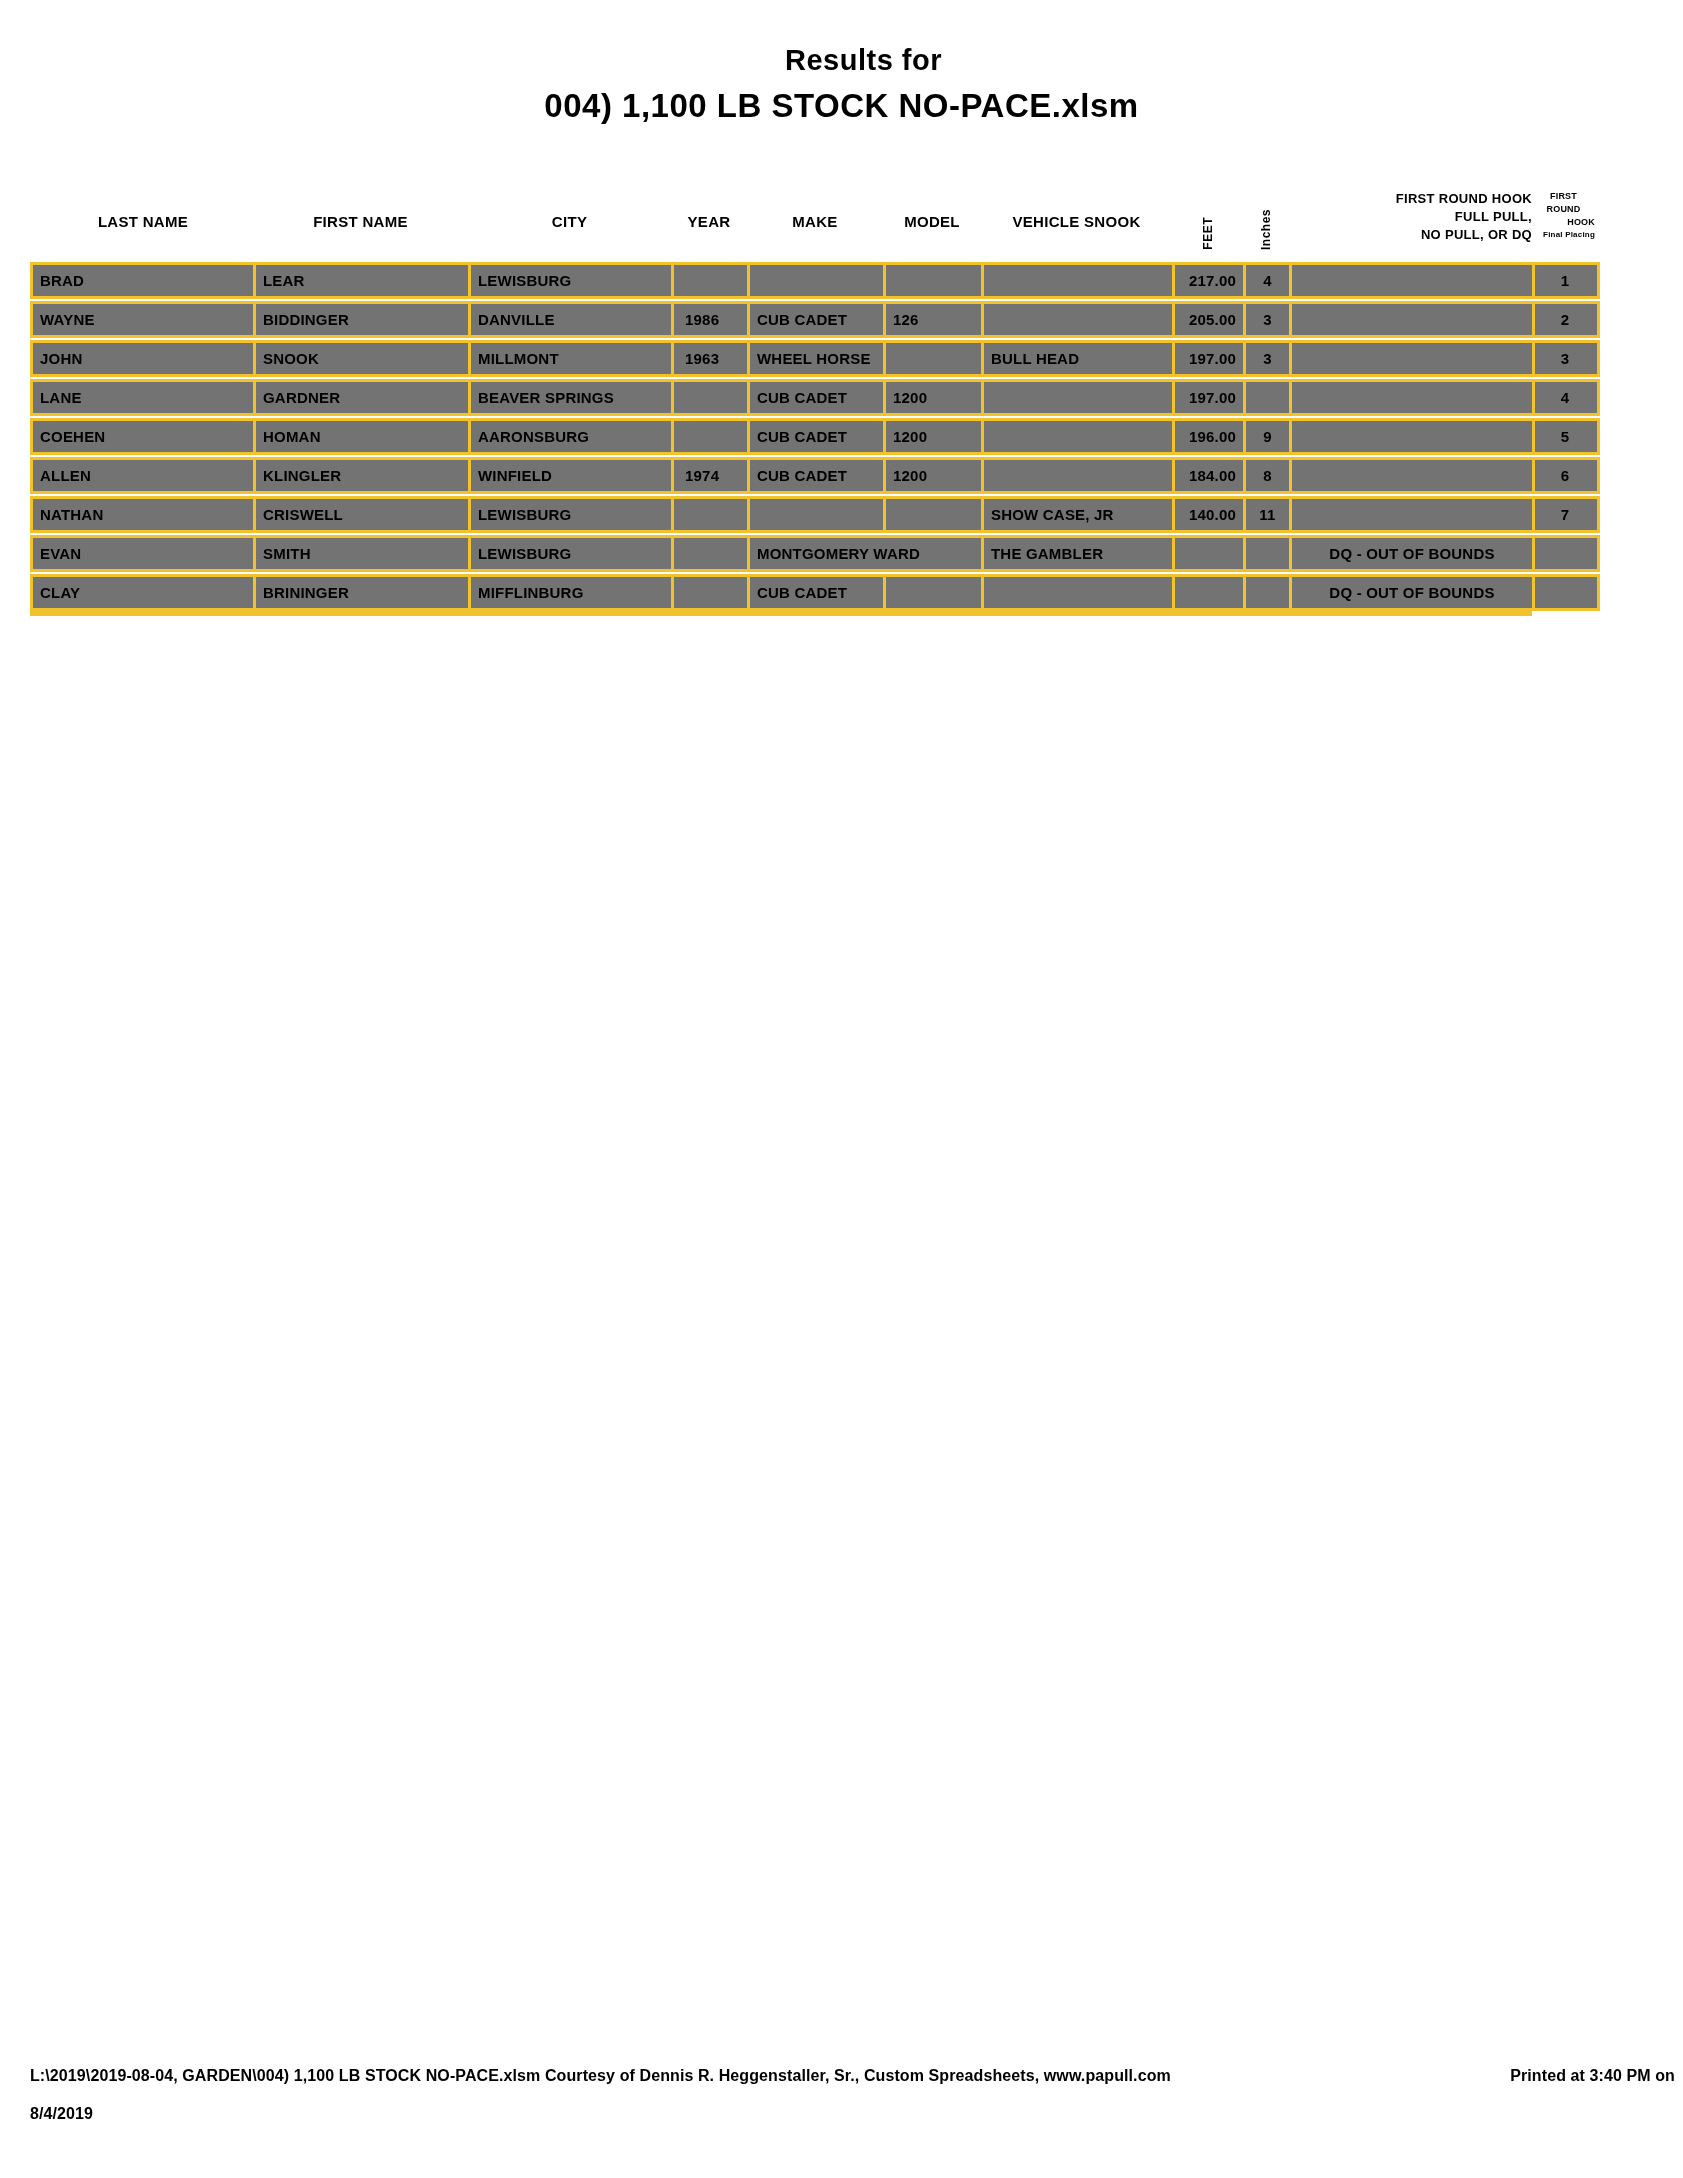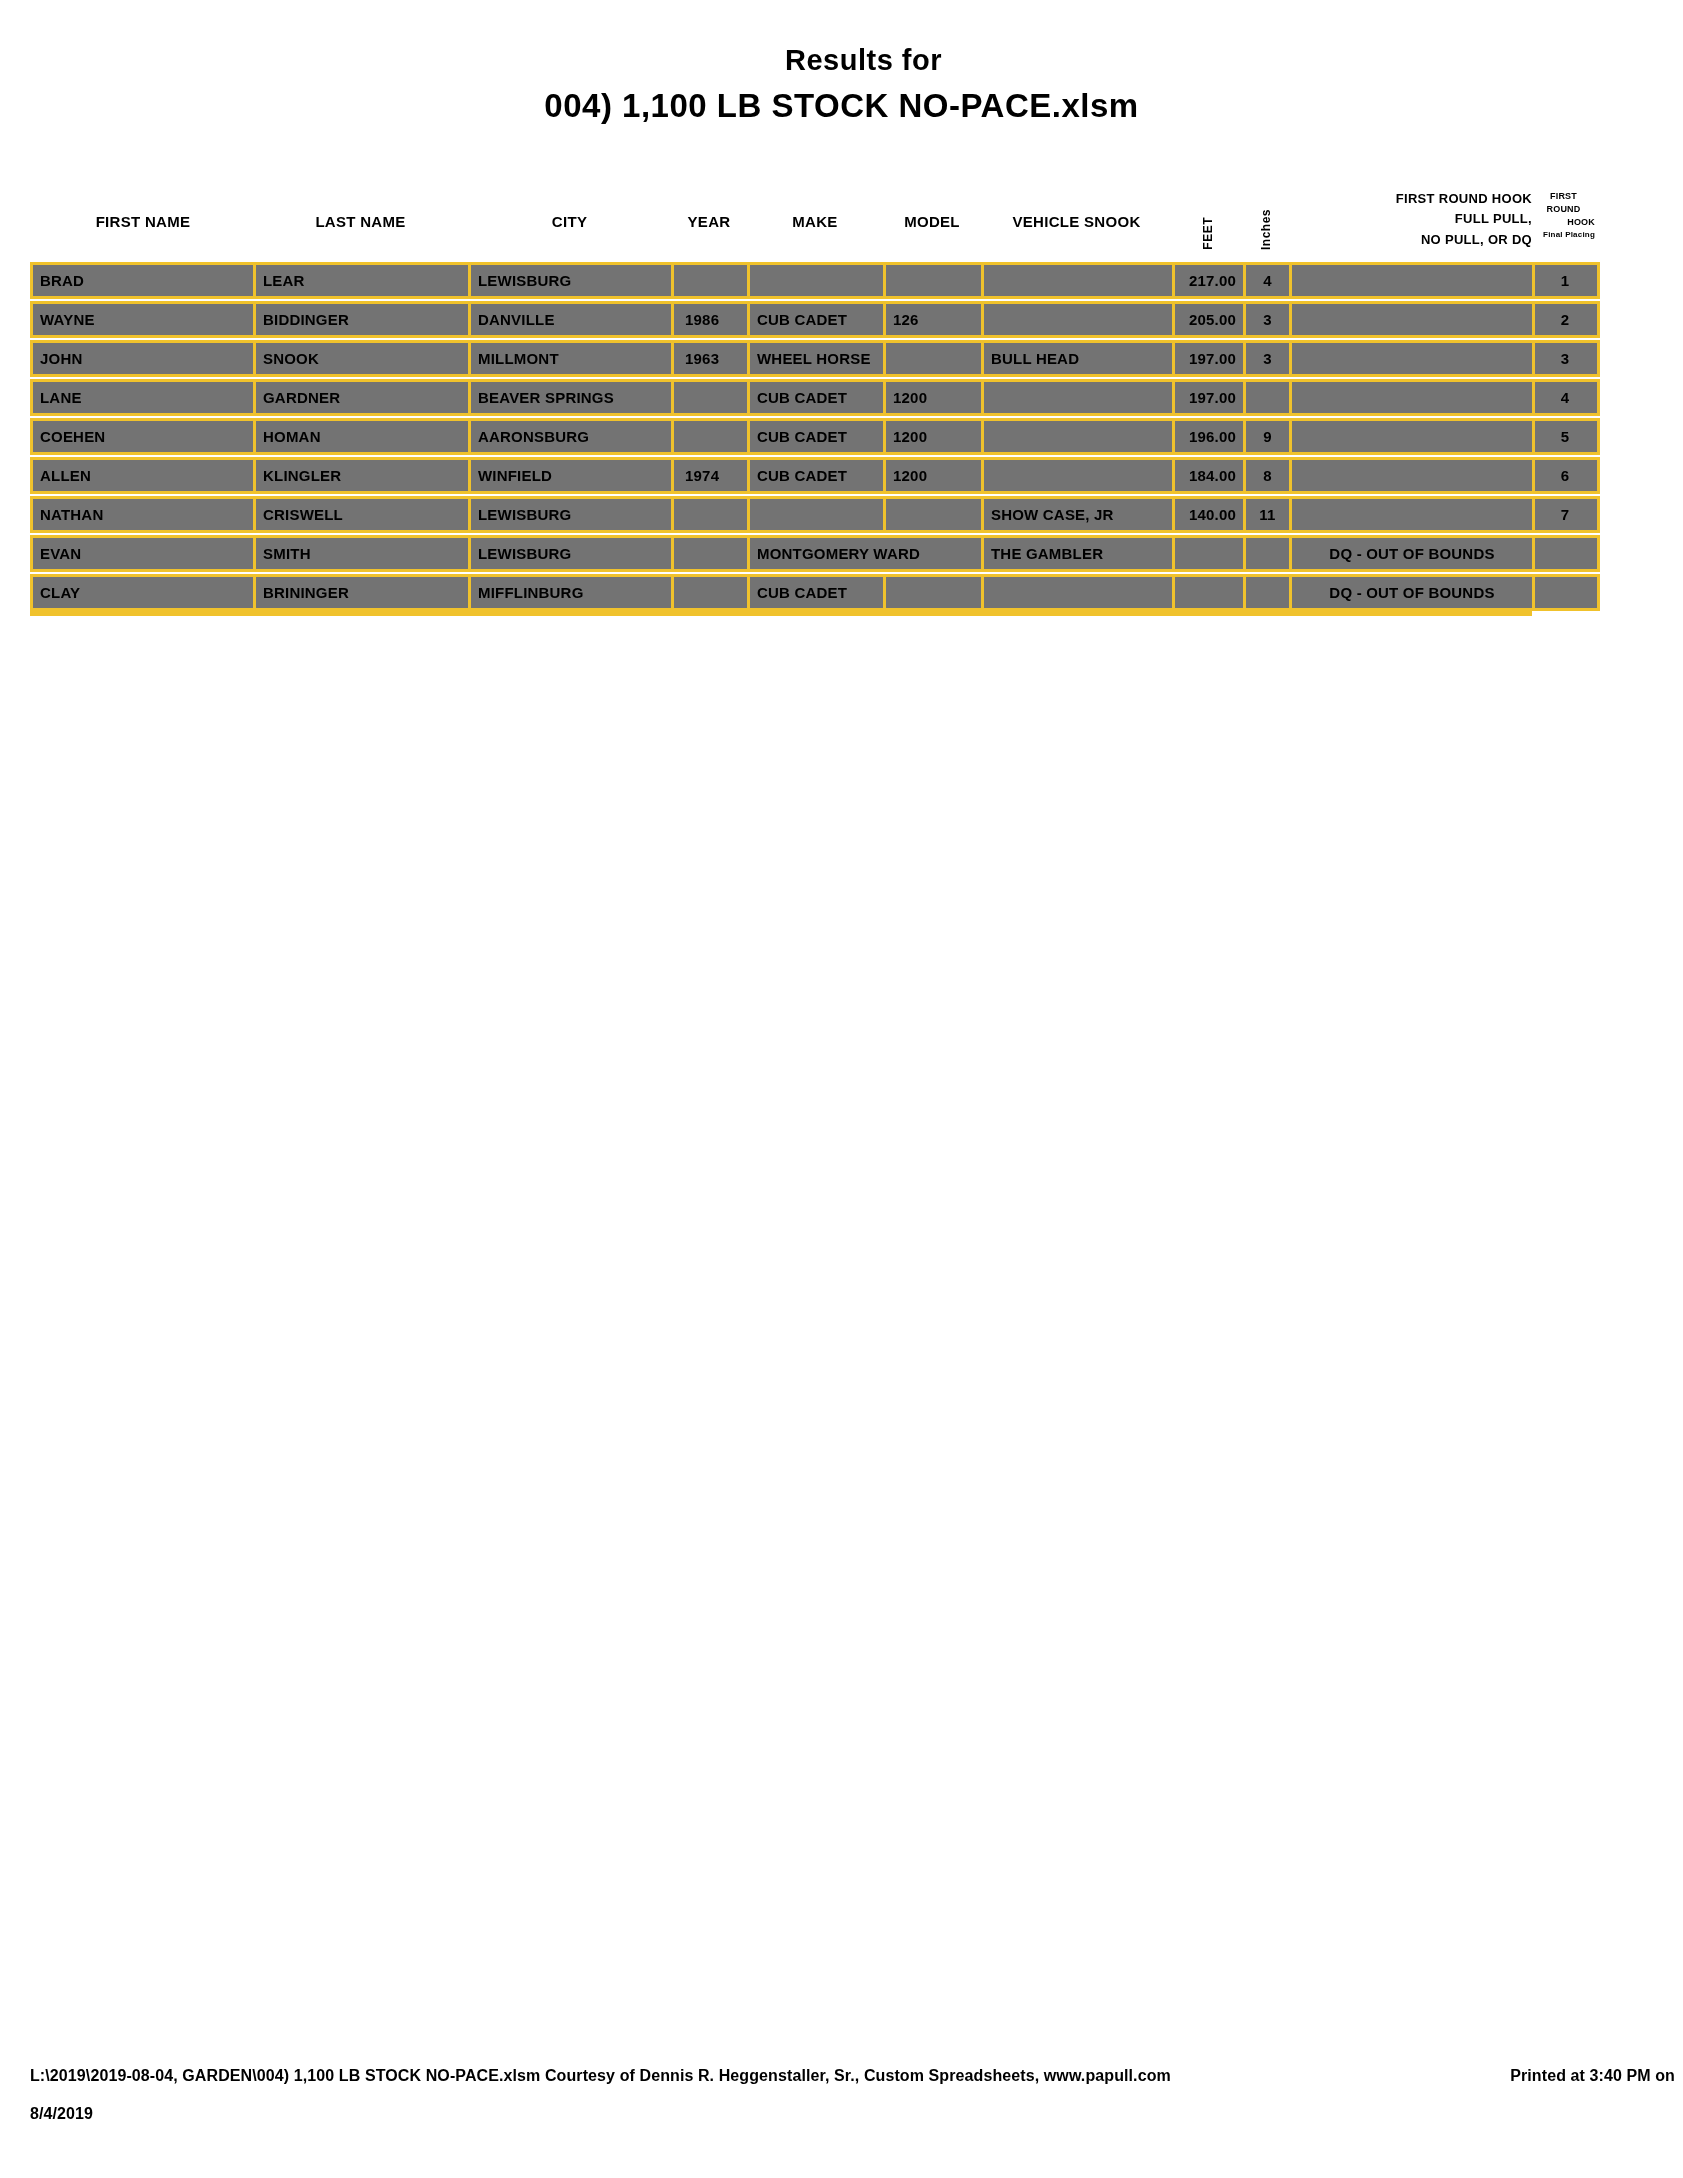--- a/index.html
+++ b/index.html
@@ -41,21 +41,21 @@
     display:flex;align-items:flex-end;justify-content:center;
     font-weight:bold;
   }
   .h-text{padding-bottom:30px;font-size:15px;letter-spacing:0.3px;text-align:center;}
   .h-rot{padding-bottom:10px;}
   .h-rot span{
     writing-mode:vertical-rl;
     transform:rotate(180deg);
     font-size:12px;font-weight:bold;letter-spacing:0.5px;
   }
-  .h-stack{flex-direction:column;justify-content:space-between;text-align:center;}
+  .h-stack{flex-direction:column;justify-content:flex-start;text-align:center;}
   .h-hook{padding-bottom:11px;font-size:13px;line-height:1.4;letter-spacing:0.3px;}
   .h-placing{padding-bottom:19px;font-size:9px;line-height:1.45;letter-spacing:0.2px;}
   .h-placing .sub{font-size:8px;}
 
   .data-row{
     height:37px;
     border:3px solid var(--gold);
     margin-bottom:2px;
     background:#737373;
   }
@@ -86,22 +86,22 @@
 <body>
 
 <div class="title-wrap">
   <div class="title-line1">Results for</div>
   <div class="title-line2">004) 1,100 LB STOCK NO-PACE.xlsm</div>
 </div>
 
 <div class="table-wrap">
 
   <div class="header-row grid-cols">
+    <div class="hcell h-text">LAST NAME</div>
     <div class="hcell h-text">FIRST NAME</div>
-    <div class="hcell h-text">LAST NAME</div>
     <div class="hcell h-text">CITY</div>
     <div class="hcell h-text">YEAR</div>
     <div class="hcell h-text">MAKE</div>
     <div class="hcell h-text">MODEL</div>
     <div class="hcell h-text">VEHICLE SNOOK</div>
     <div class="hcell h-rot">
       <span>FEET</span>
     </div>
     <div class="hcell h-rot">
       <span>Inches</span>

